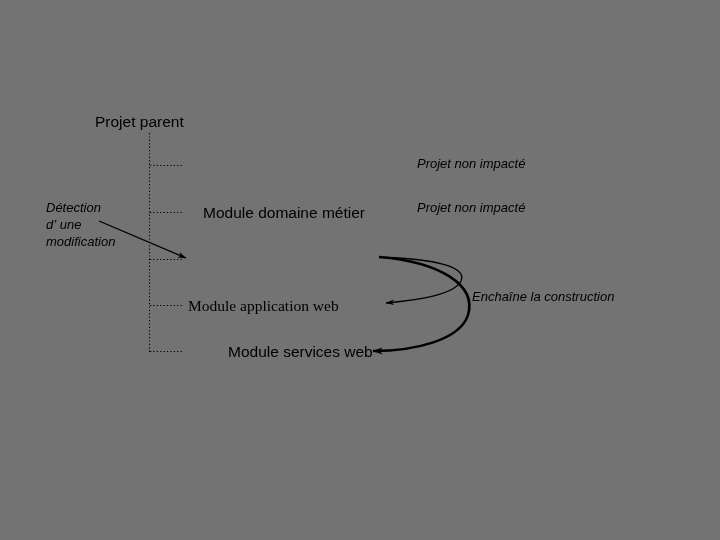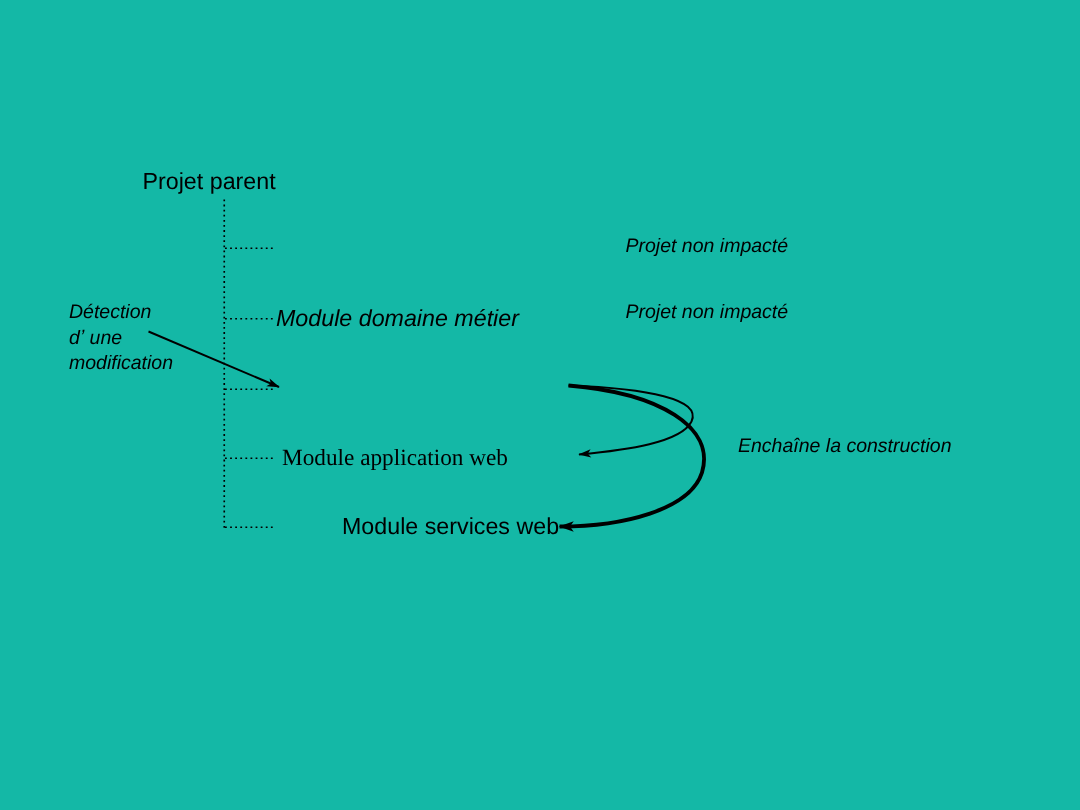--- a/index.html
+++ b/index.html
@@ -4,21 +4,21 @@
 <style>
   html, body {
     margin: 0;
     padding: 0;
     background: #ffffff;
   }
   #canvas {
     position: relative;
     width: 720px;
     height: 540px;
-    background: #14b8a6;
+    background: #737373;
     overflow: hidden;
     font-family: "Liberation Sans", sans-serif;
     color: #000000;
   }
   #vector-layer {
     position: absolute;
     left: 0;
     top: 0;
     width: 720px;
     height: 540px;
@@ -36,28 +36,28 @@
   }
   .italic {
     font-style: italic;
     font-size: 13px;
   }
   #title-projet-parent {
     left: 95px;
     top: 114px;
   }
   #module-row-0 { left: 188px; top: 158px; }
-  #module-row-1 { left: 184px; top: 205px; font-style: italic; }
+  #module-row-1 { left: 203px; top: 205px; }
   #module-row-2 { left: 188px; top: 252px; }
   #module-row-3 { left: 188px; top: 298px; font-family: Liberation Serif, serif; }
   #module-row-4 { left: 188px; top: 344px; margin-left: 40px; }
 
   #note-impact-0 { left: 417px; top: 157px; }
   #note-impact-1 { left: 417px; top: 201px; }
-  #note-chain   { left: 492px; top: 290px; text-align: right; }
+  #note-chain   { left: 472px; top: 290px; text-align: right; }
 
   #note-detection {
     left: 22px;
     top: 200px;
     line-height: 1.30;
     margin-left: 24px;
   }
 </style>
 </head>
 <body>

